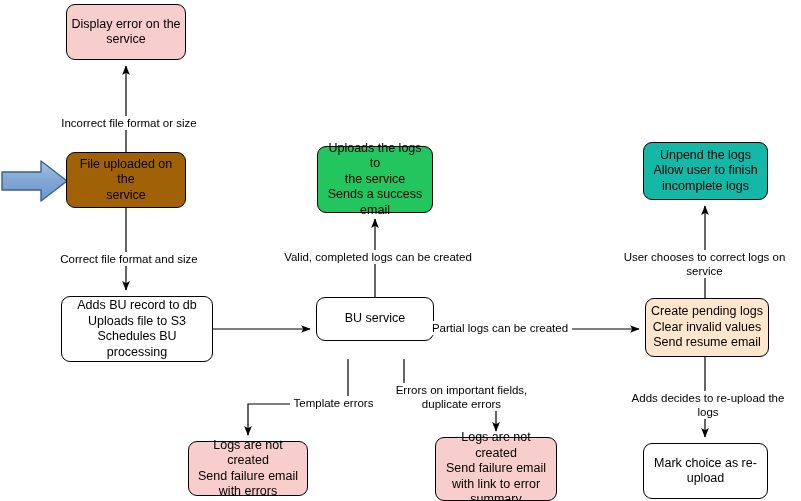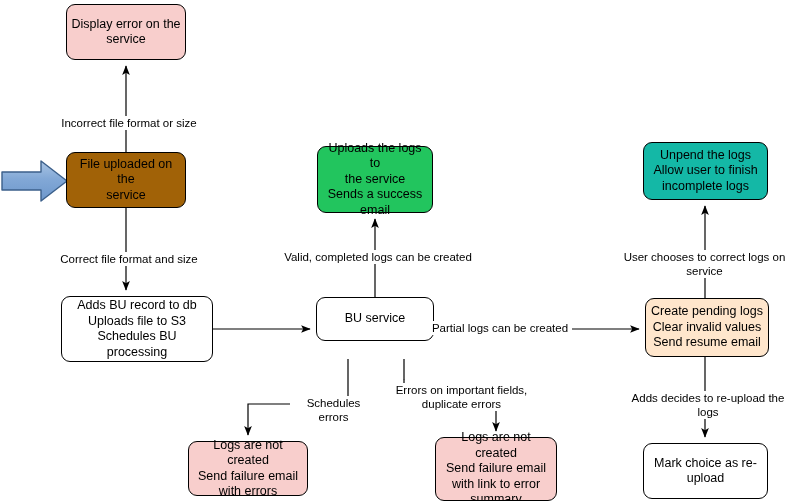--- a/index.html
+++ b/index.html
@@ -132,21 +132,21 @@
 upload</div>
 
   <div class="edge-label" style="left:58px; top:108px; width:138px;margin-top:8px;">Incorrect file format or size</div>
 
   <div class="edge-label" style="left:281px; top:250px; width:190px;">Valid, completed logs can be created</div>
 
   <div class="edge-label" style="left:58px; top:252px; width:138px;">Correct file format and size</div>
 
   <div class="edge-label" style="left:428px; top:321px; width:140px;">Partial logs can be created</div>
 
-  <div class="edge-label" style="left:290px; top:396px; width:83px;">Schedules errors</div>
+  <div class="edge-label" style="left:290px; top:396px; width:83px;">Template errors</div>
 
   <div class="edge-label" style="left:392px; top:383px; width:135px;">Errors on important fields,
 duplicate errors</div>
 
   <div class="edge-label" style="left:604px; top:250px; width:197px;">User chooses to correct logs on service</div>
 
   <div class="edge-label" style="left:619px; top:391px; width:174px;">Adds decides to re-upload the logs</div>
 
 </div>
 

